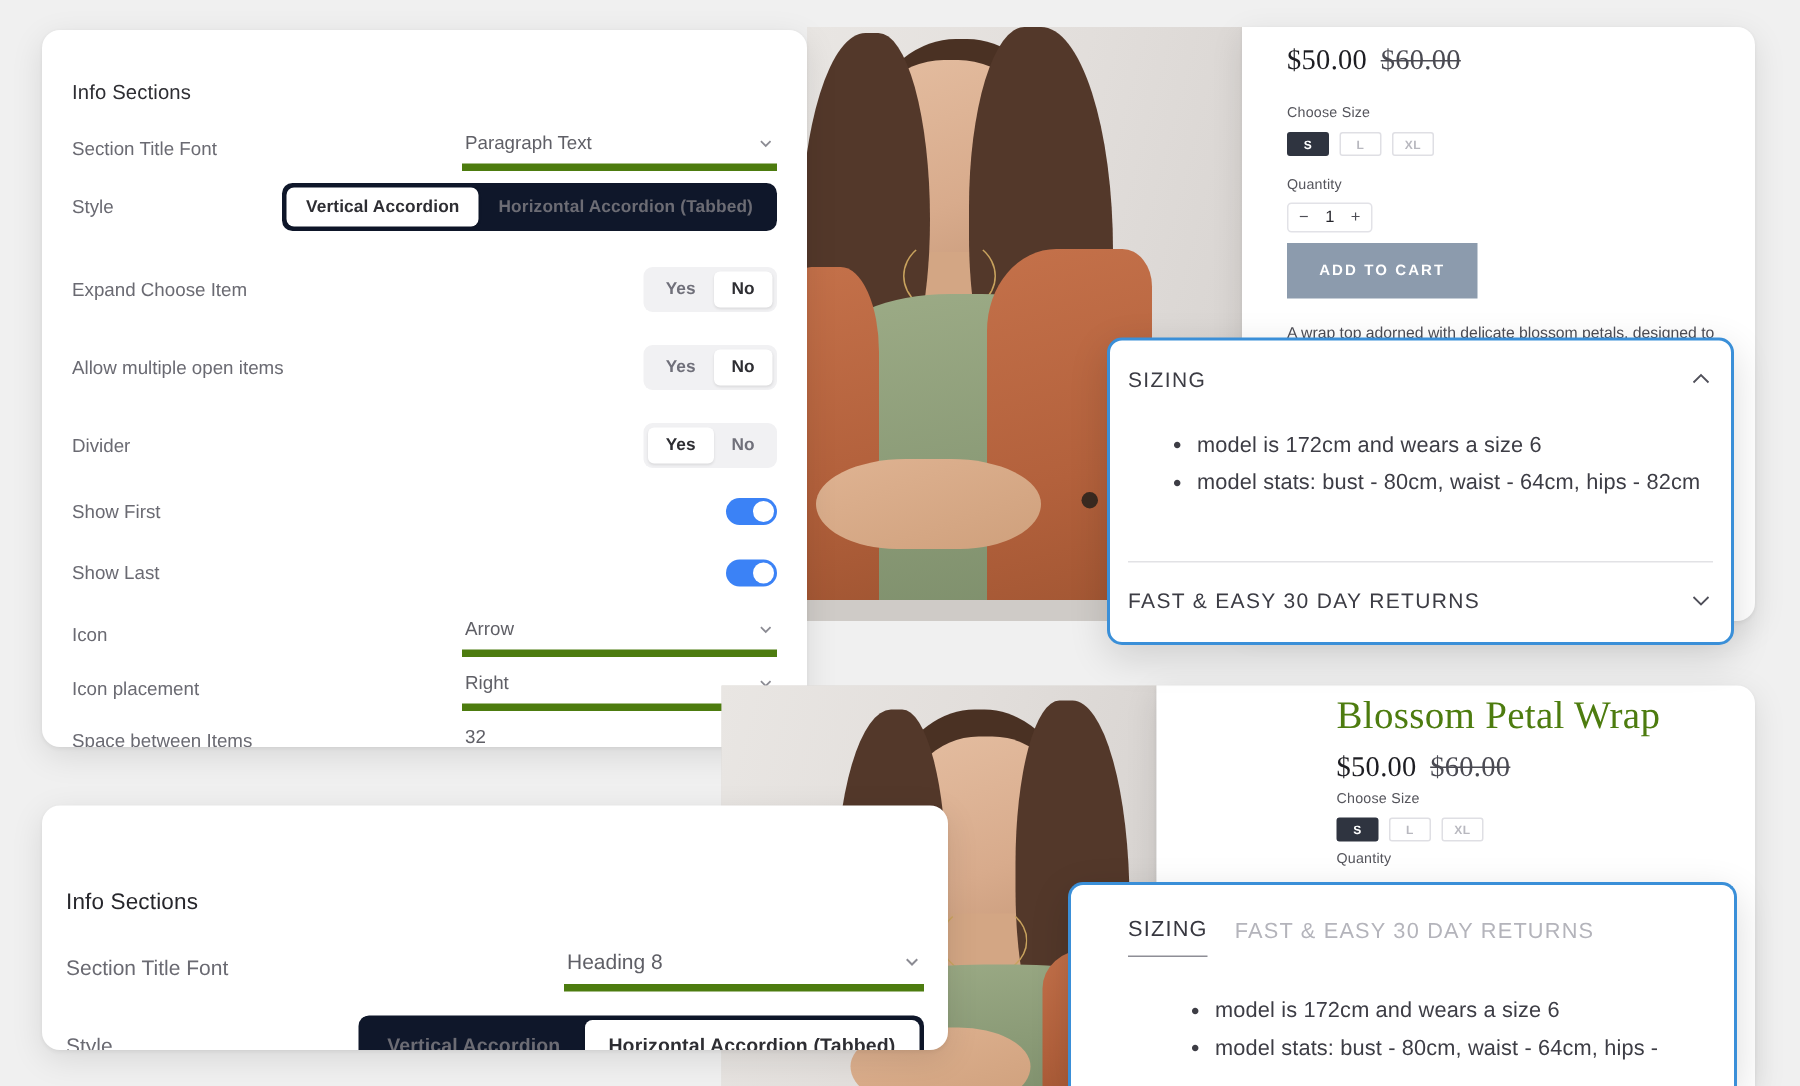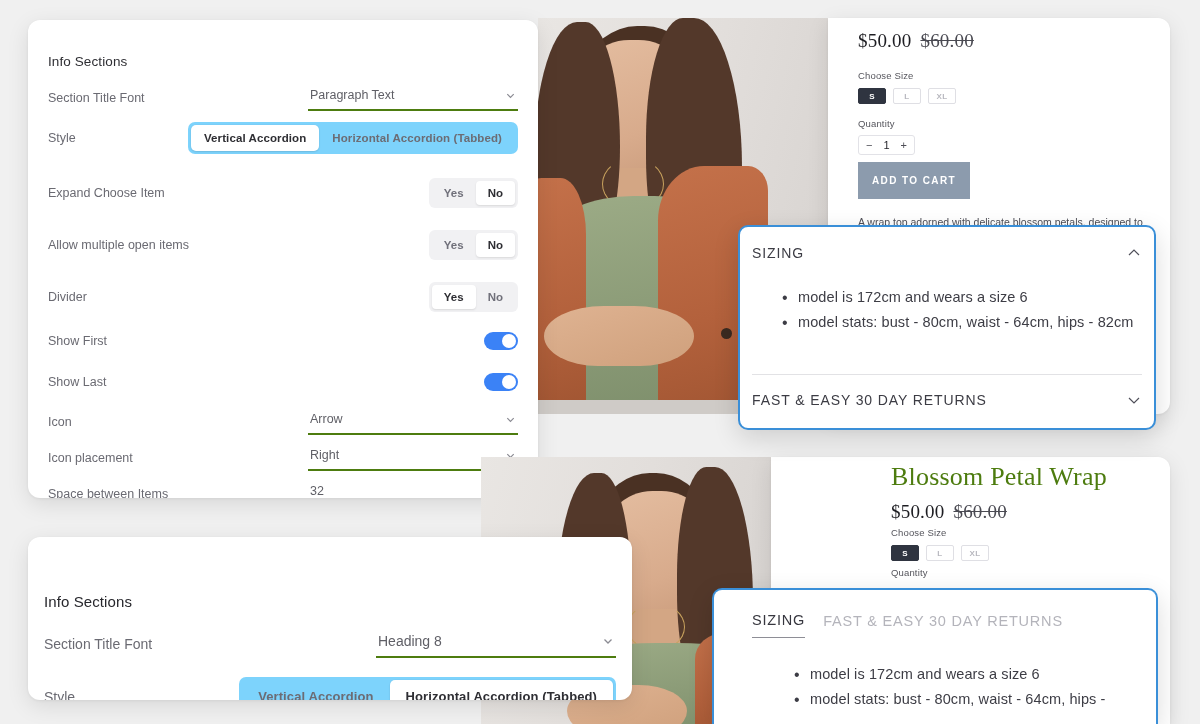--- a/index.html
+++ b/index.html
@@ -47,21 +47,21 @@
     color: #6a6a72;
     font-weight: 400;
     white-space: nowrap;
   }
 
   
   .select-field {
     display: flex;
     align-items: center;
     justify-content: space-between;
-    border-bottom: 2px solid #4d7c0f;
+    border-bottom: 5px solid #4d7c0f;
     padding: 4px 2px 7px 2px;
     cursor: pointer;
   }
   .select-value {
     font-size: 12.5px;
     color: #5f5f66;
   }
   .chev {
     width: 11px; height: 11px;
     flex: 0 0 auto;
@@ -74,21 +74,21 @@
     border-bottom: 3px solid #1d4ed8;
     padding: 4px 2px 7px 2px;
     font-size: 12.5px;
     color: #5f5f66;
     cursor: text;
   }
 
   
   .segmented {
     display: inline-flex;
-    background: #7dd3fc;
+    background: #0f172a;
     border-radius: 7px;
     padding: 3px;
   }
   .seg-btn {
     font-size: 11.5px;
     font-weight: 700;
     color: #6c6c74;
     padding: 7px 13px;
     border-radius: 5px;
     cursor: pointer;
@@ -275,21 +275,21 @@
   }
   .qty .val { color: #25252b; padding: 0 4px; cursor: text; }
 
   .atc {
     background: #8c9bad;
     color: #ffffff;
     font-size: 10px;
     font-weight: 700;
     letter-spacing: 1.4px;
     padding: 13px 0;
-    width: 112px;
+    width: 127px;
     text-align: center;
     cursor: pointer;
   }
   .prod-desc {
     font-size: 10.5px;
     color: #4d4d55;
     line-height: 1.65;
     max-width: 300px;
   }
 

